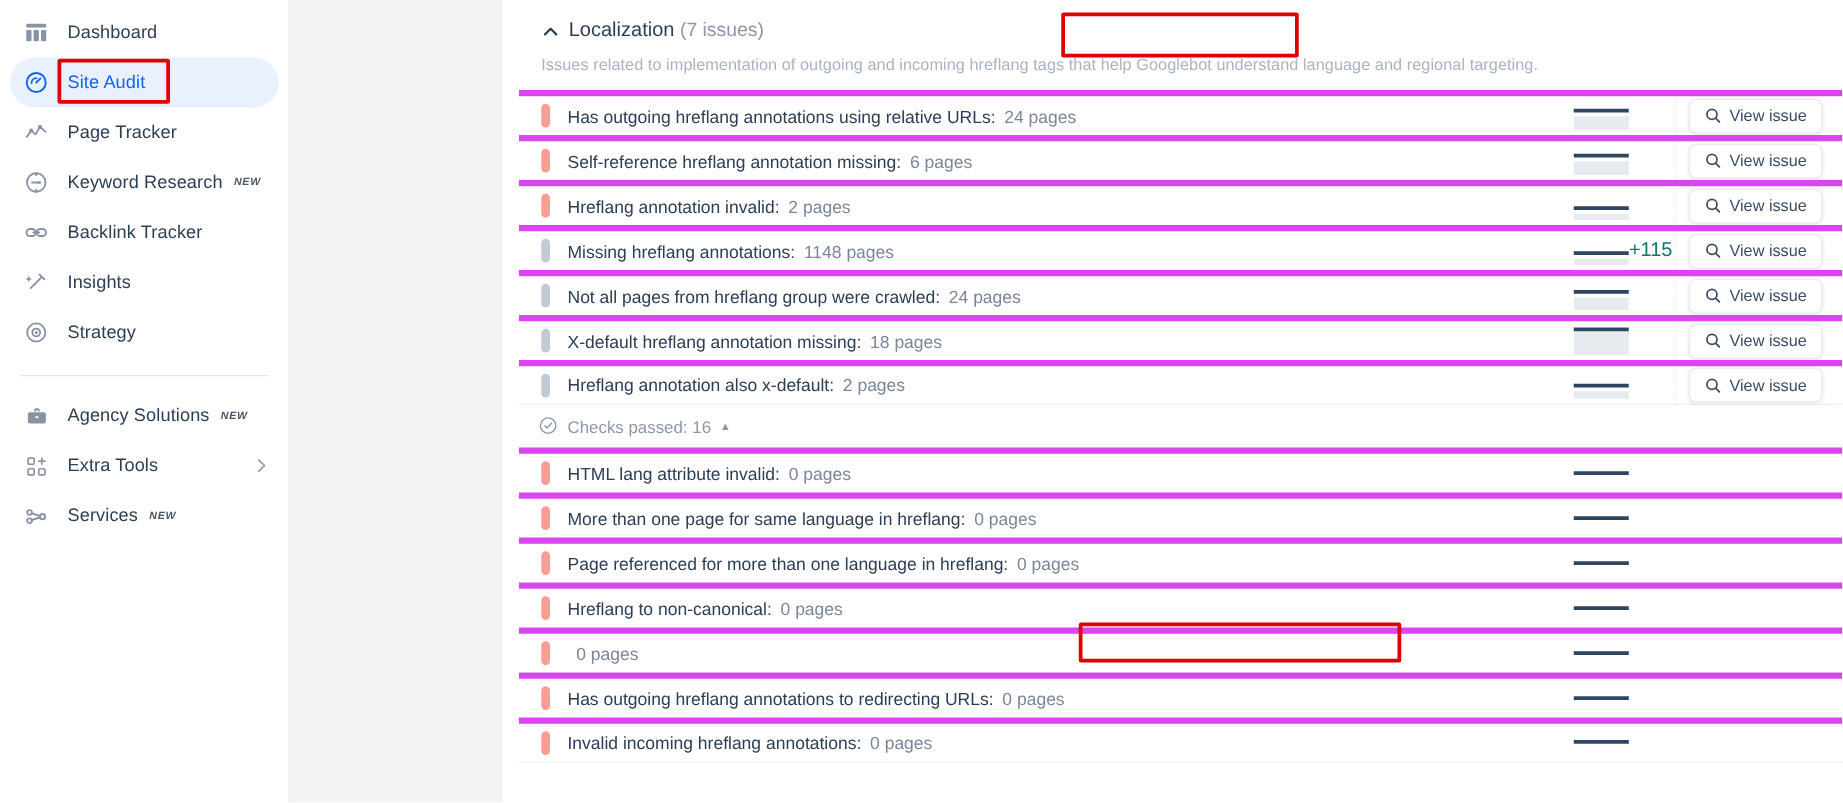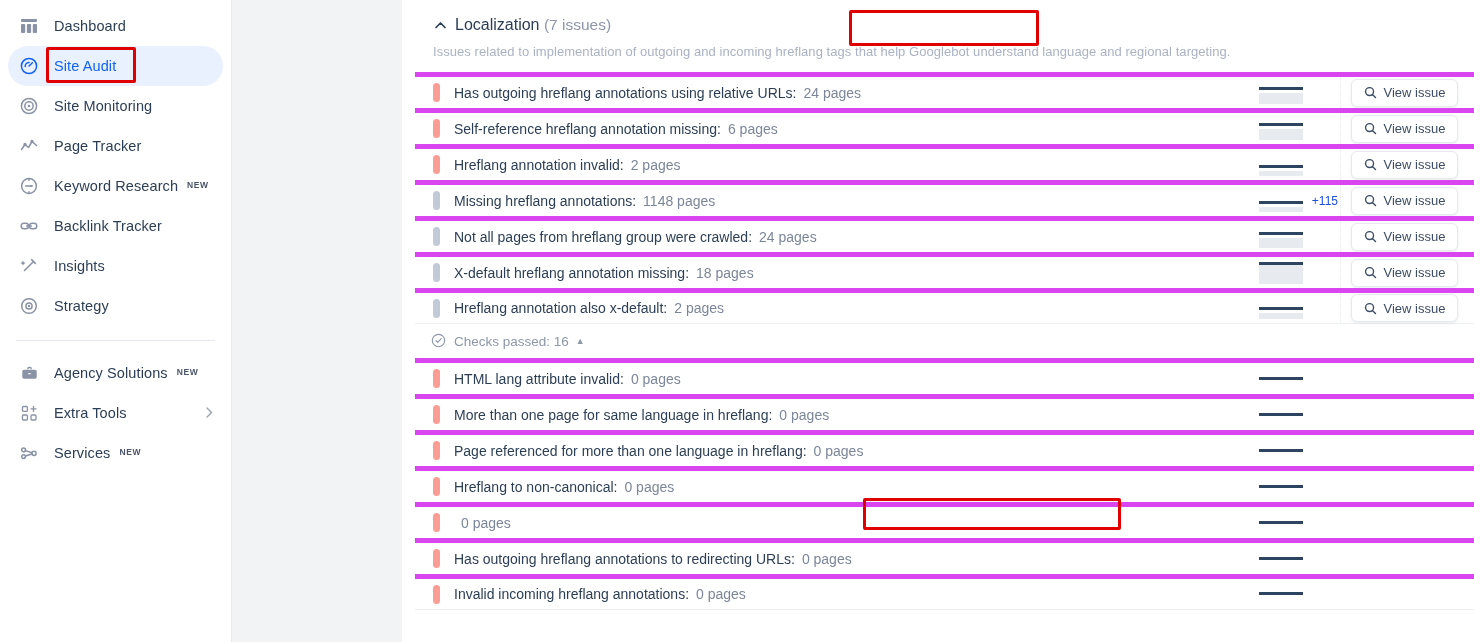--- a/index.html
+++ b/index.html
@@ -36,21 +36,21 @@
     color: #8a93a5; margin-right: 14px;
   }
   .nav-item .lbl {
     font-size: 14.5px; color: #2c3e55; letter-spacing: .1px; white-space: nowrap;
   }
   .nav-item.active { background: #e9f0fe; }
   .nav-item.active .ico { color: #1263f0; }
   .nav-item.active .lbl { color: #1263f0; }
   .new-badge {
     font-size: 8.5px; font-weight: bold; color: #4a5568;
-    letter-spacing: .6px; margin-left: 9px; position: relative; top: -1px;
+    letter-spacing: .6px; margin-left: 9px; position: relative; top: -1px; font-style: italic;
   }
   .chev-right {
     margin-left: auto; color: #9aa3b2; font-size: 13px; line-height: 1;
   }
   .nav-divider {
     height: 1px; background: #e4e8ee; margin: 14px 16px 12px 16px;
   }
 
   
   .gutter { flex: 0 0 170px; background: #f1f3f5; height: 642px; }
@@ -103,21 +103,21 @@
   }
   .spark .fill {
     position: absolute; left: 0; right: 0; bottom: 0;
     background: #e7eaee;
   }
   .spark .line {
     position: absolute; left: 0; right: 0; height: 3px; background: #2e4562;
   }
   .spark.flat .line { height: 3px; background: #2e4562; top: 9px; }
   .delta {
-    font-size: 12px; color: #1d4ed8; position: absolute; right: 2px;
+    font-size: 16px; color: #0f766e; position: absolute; right: 2px;
   }
   .btn-cell {
     width: 128px; display: flex; align-items: center; justify-content: center;
     border-left: 1px dotted #e6e9ee; height: 100%;
   }
   .view-btn {
     display: inline-flex; align-items: center; gap: 7px;
     background: #ffffff; border: 1px solid #e6e9ee; border-radius: 6px;
     box-shadow: 0 1px 3px rgba(40,55,80,.10);
     height: 28px; padding: 0 12px; cursor: pointer;
@@ -162,30 +162,20 @@
         </div>
         <div class="nav-item active">
           <span class="ico">
             <svg width="20" height="20" viewBox="0 0 20 20" fill="none" stroke="currentColor" stroke-width="1.5" stroke-linecap="round" stroke-linejoin="round">
               <circle cx="10" cy="10" r="7.6"></circle>
               <path d="M10 10 L13.4 6.7"></path>
               <path d="M6.2 10.4 a3.9 3.9 0 0 1 3.9-3.9"></path>
             </svg>
           </span>
           <span class="lbl">Site Audit</span>
-        </div>
-        <div class="nav-item">
-          <span class="ico">
-            <svg width="20" height="20" viewBox="0 0 20 20" fill="none" stroke="currentColor" stroke-width="1.5" stroke-linecap="round" stroke-linejoin="round">
-              <circle cx="10" cy="10" r="7.6"></circle>
-              <circle cx="10" cy="10" r="4.2"></circle>
-              <circle cx="10" cy="10" r="1.3" fill="currentColor" stroke="none"></circle>
-            </svg>
-          </span>
-          <span class="lbl">Site Monitoring</span>
         </div>
         <div class="nav-item">
           <span class="ico">
             <svg width="20" height="20" viewBox="0 0 20 20" fill="none" stroke="currentColor" stroke-width="1.5" stroke-linecap="round" stroke-linejoin="round">
               <path d="M2.5 13.5 L6 8.5 L9.5 11.5 L13 5.5 L17.5 9.5"></path>
               <circle cx="6" cy="8.5" r=".9"></circle>
               <circle cx="13" cy="5.5" r=".9"></circle>
             </svg>
           </span>
           <span class="lbl">Page Tracker</span>

